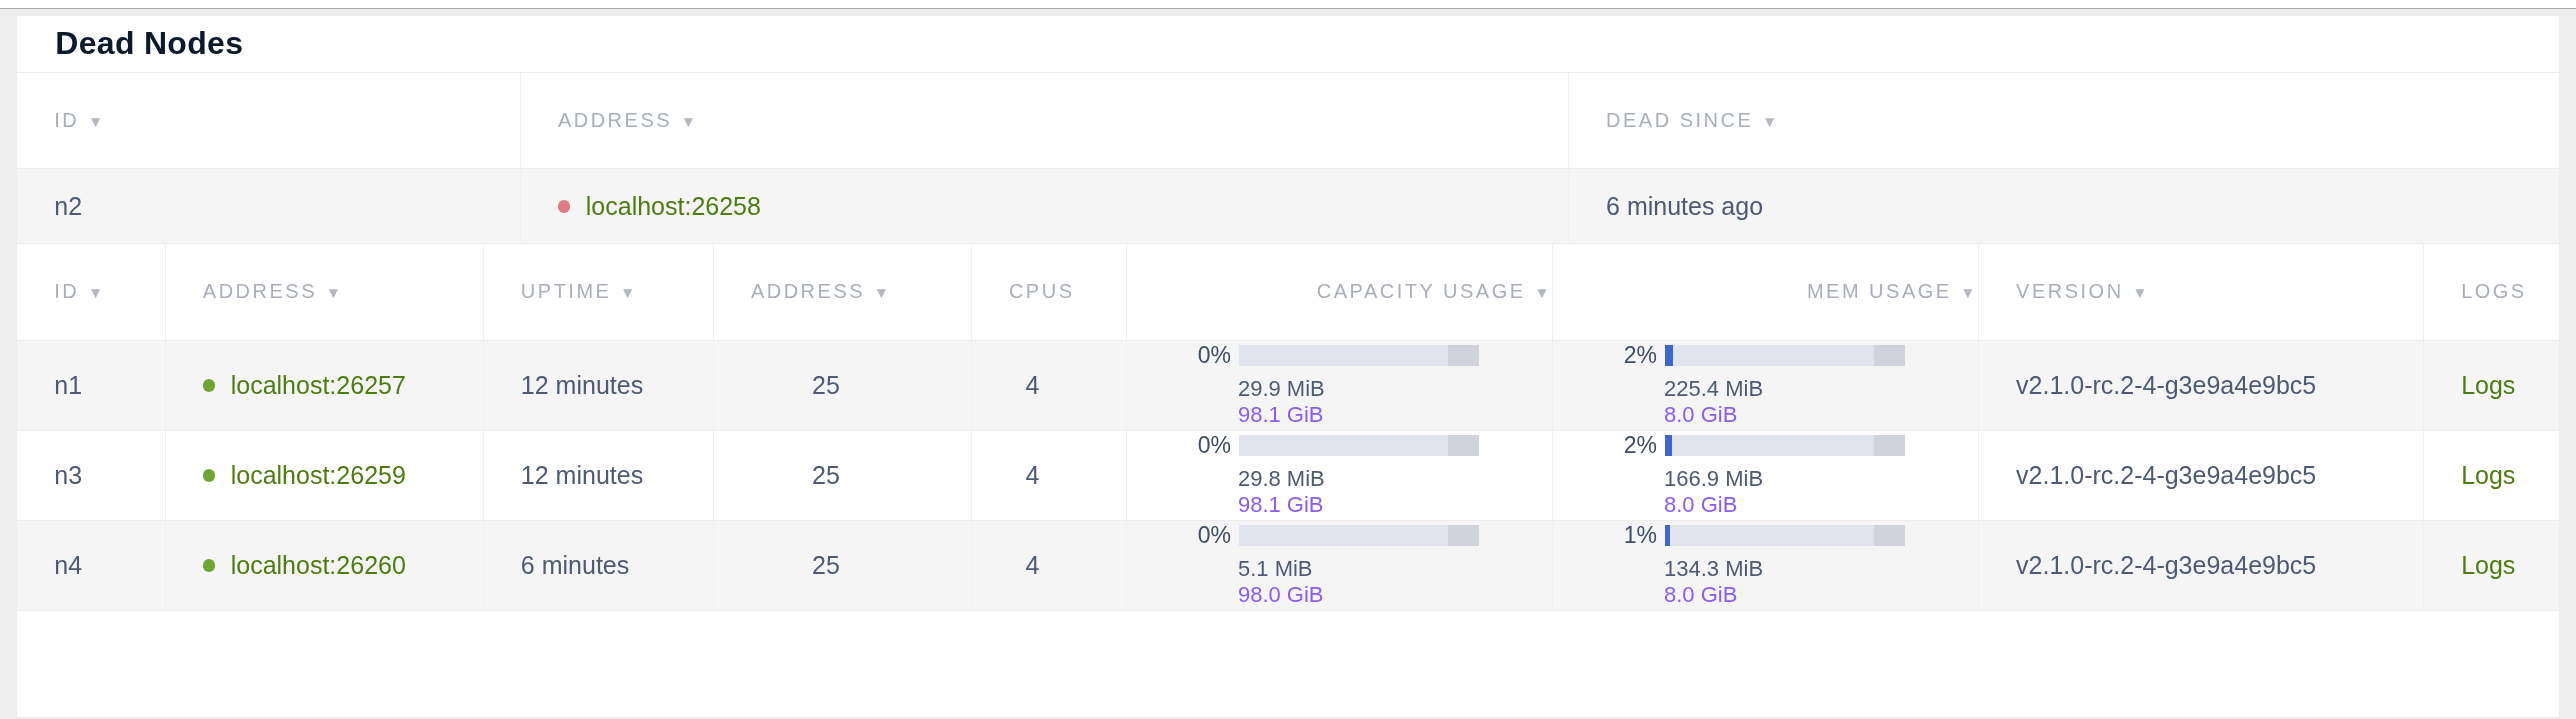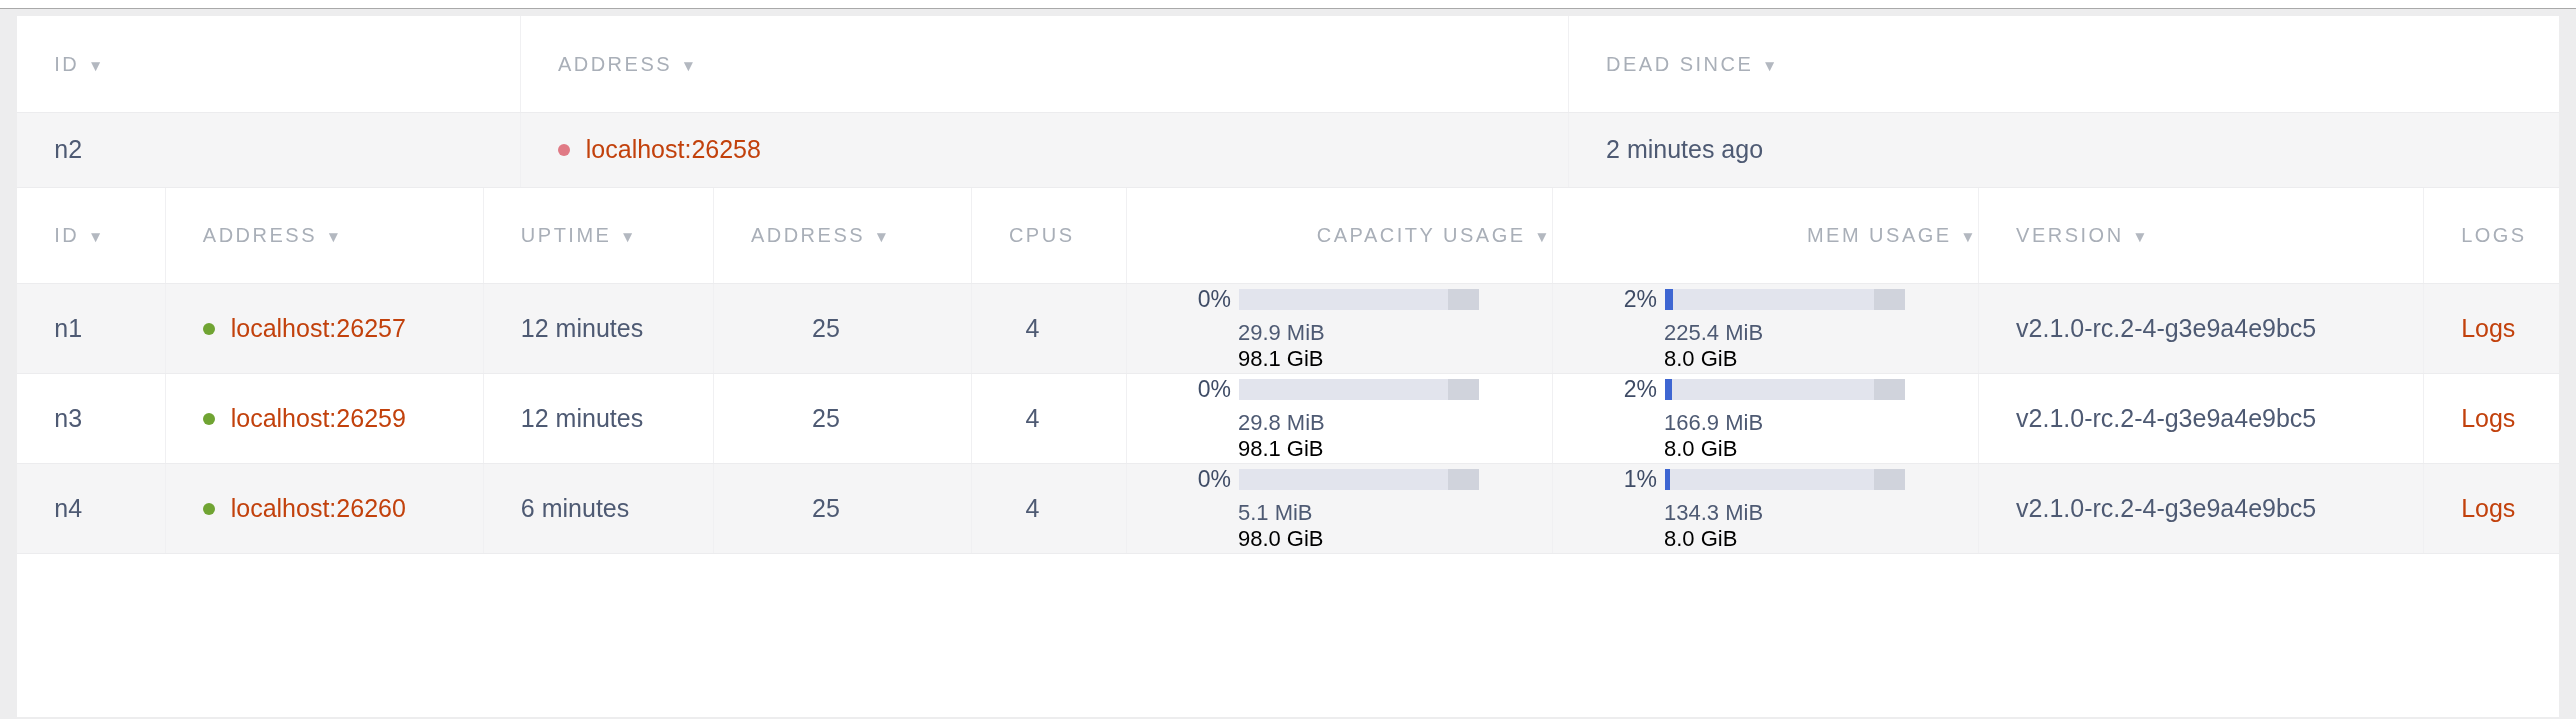--- a/index.html
+++ b/index.html
@@ -35,21 +35,21 @@
   .sort-arrow { font-size: 15.4px; margin-left: 8.7px; color: #b3b8c0; }
   tbody td {
     font-size: 25px; color: #4e5a73; border-bottom: 1.9px solid #ececee;
     padding-left: 37px; white-space: nowrap;
   }
   .dead-table tbody td { height: 75px; }
   .live-table tbody td { height: 90px; }
   tr.striped { background: #f5f5f6; }
   td.num { text-align: center; padding-right: 33px; padding-left: 0; }
   a.node-link, a.logs-link {
-    color: #c2410c; text-decoration: none; cursor: pointer;
+    color: #4d7c0f; text-decoration: none; cursor: pointer;
   }
   .dot {
     display: inline-block; width: 12.5px; height: 12.5px; border-radius: 50%;
     margin-right: 15.4px; vertical-align: 1.9px;
   }
   
   td.usage-cell { padding-left: 46px; }
   .usage-top { display: flex; align-items: center; }
   .pct {
     width: 58px; text-align: right; margin-right: 7.7px;
@@ -61,30 +61,33 @@
   }
   .bar .fill { position: absolute; left: 0; top: 0; bottom: 0; }
   .bar .cap { position: absolute; right: 0; top: 0; bottom: 0; width: 31px; background: #d0d3dc; }
   .usage-vals {
     display: flex; justify-content: space-between;
     width: 240px; margin-left: 65px; margin-top: 6.7px;
     font-size: 22px;
     flex-direction: column;
   }
   .usage-vals .used { color: #4e5a73; }
-  .usage-vals .total { color: #000000; }
+  .usage-vals .total { color: #8b5cf6; }
 </style>
 </head>
 <body>
 
 <div class="top-strip"></div>
 
 <div class="panel">
 
   <section>
+    <div class="section-header">
+      <h2>Dead Nodes</h2>
+    </div>
     <table class="dead-table">
       <colgroup>
           <col style="width:503px">
           <col style="width:1048px">
           <col style="width:990px">
         </colgroup>
       <thead>
         <tr>
           <th>
             <span>ID</span><span class="sort-arrow">▼</span>
@@ -96,21 +99,21 @@
             <span>DEAD SINCE</span><span class="sort-arrow">▼</span>
           </th>
         </tr>
       </thead>
       <tbody>
         <tr class="striped">
           <td>n2</td>
           <td>
             <span class="dot" style="background-color: rgb(224, 122, 133);"></span><a class="node-link">localhost:26258</a>
           </td>
-          <td>2 minutes ago</td>
+          <td>6 minutes ago</td>
         </tr>
       </tbody>
     </table>
   </section>
 
   <section>
     <table class="live-table">
       <colgroup>
         <col style="width:148px">
           <col style="width:318px">

